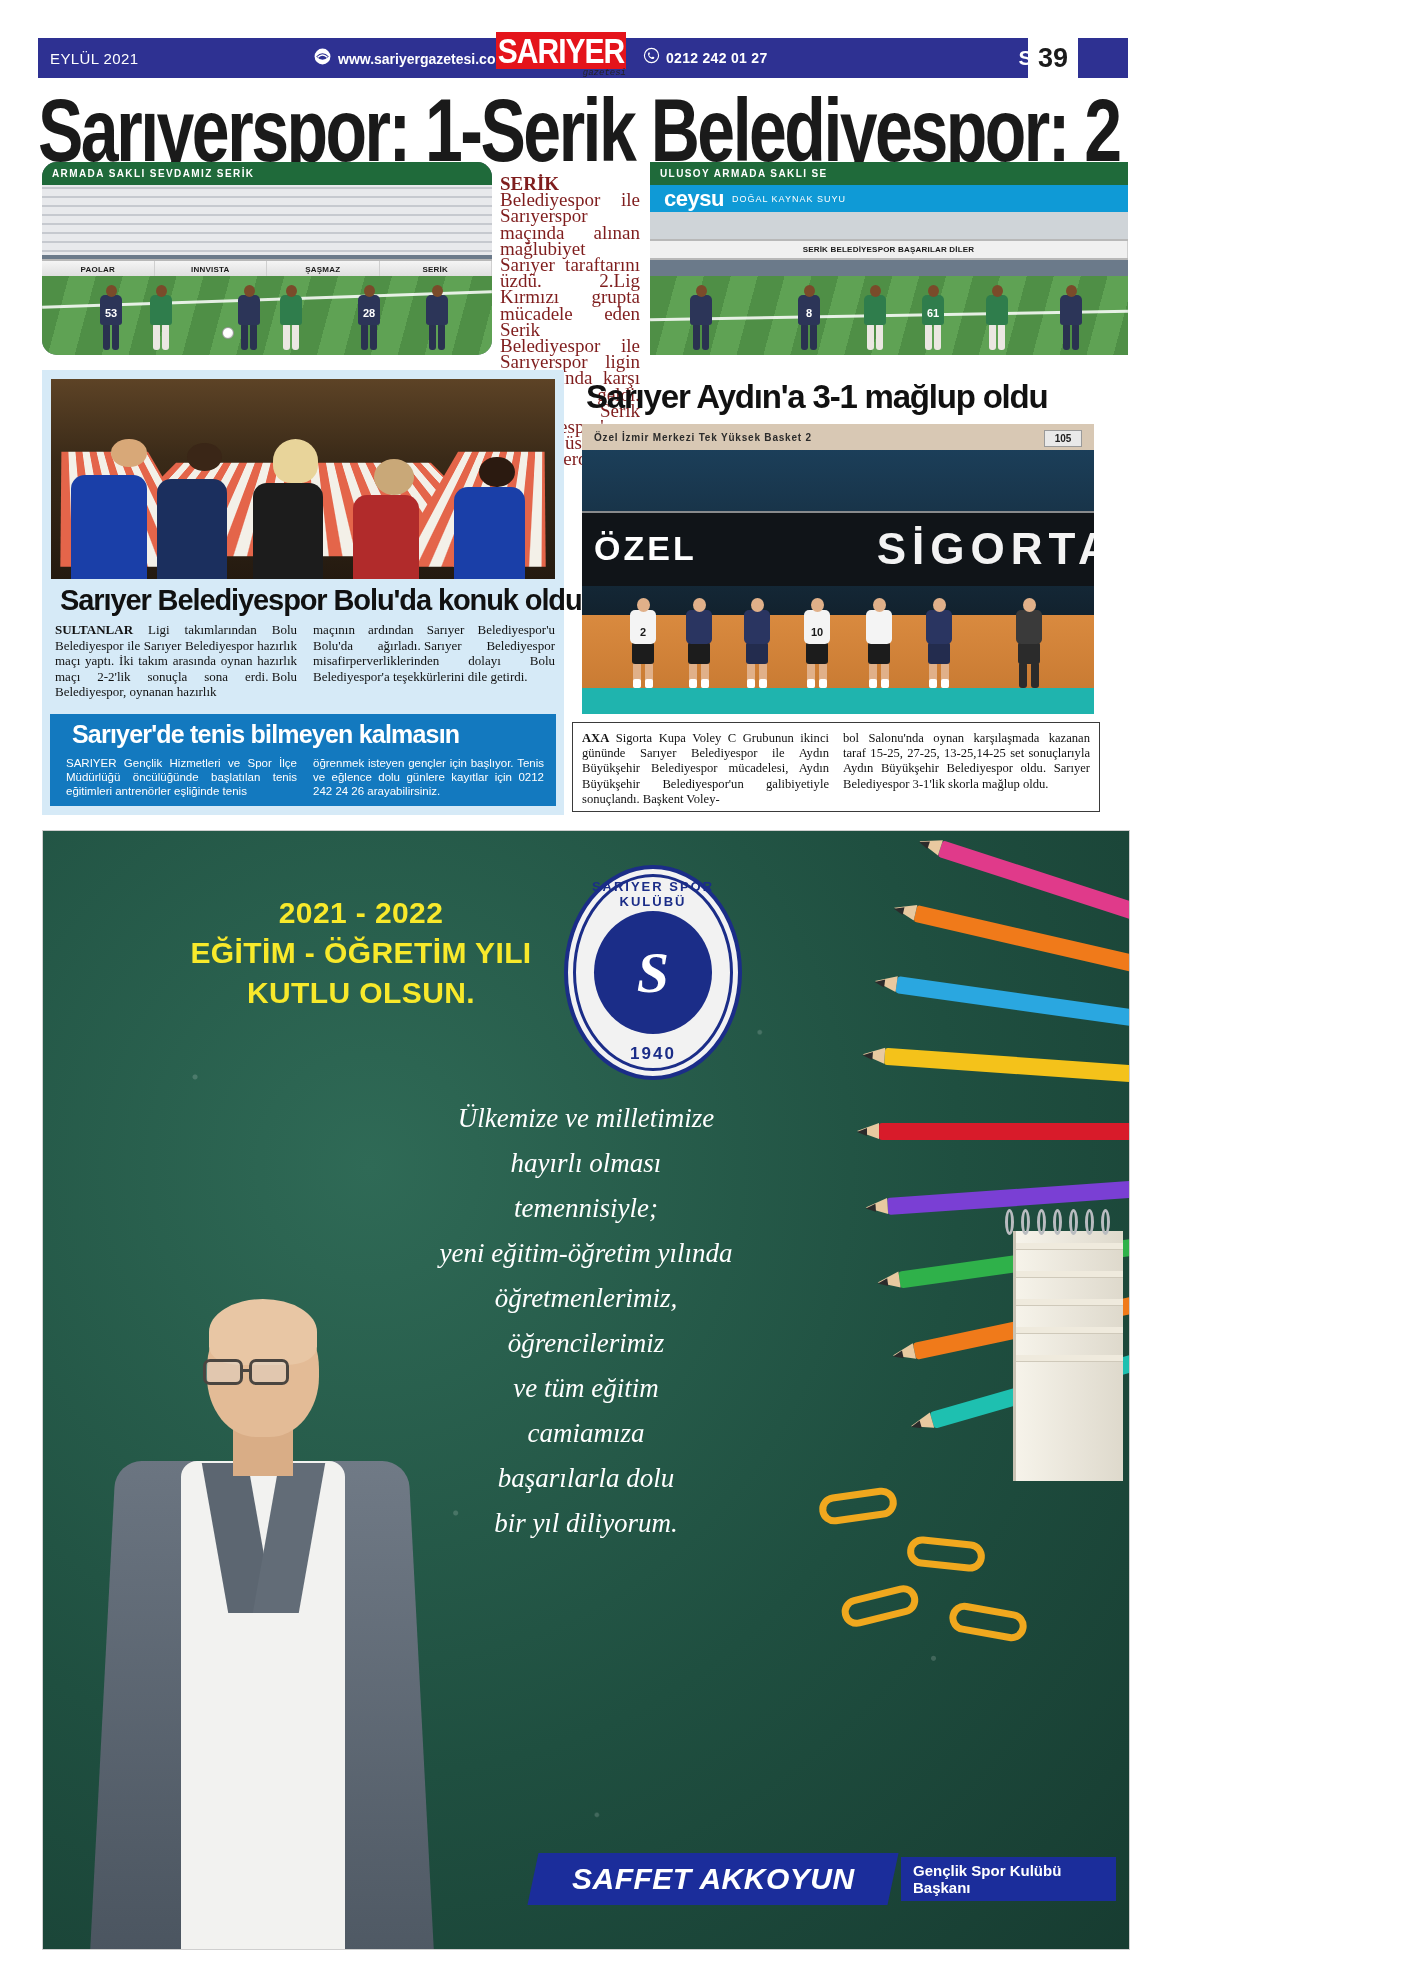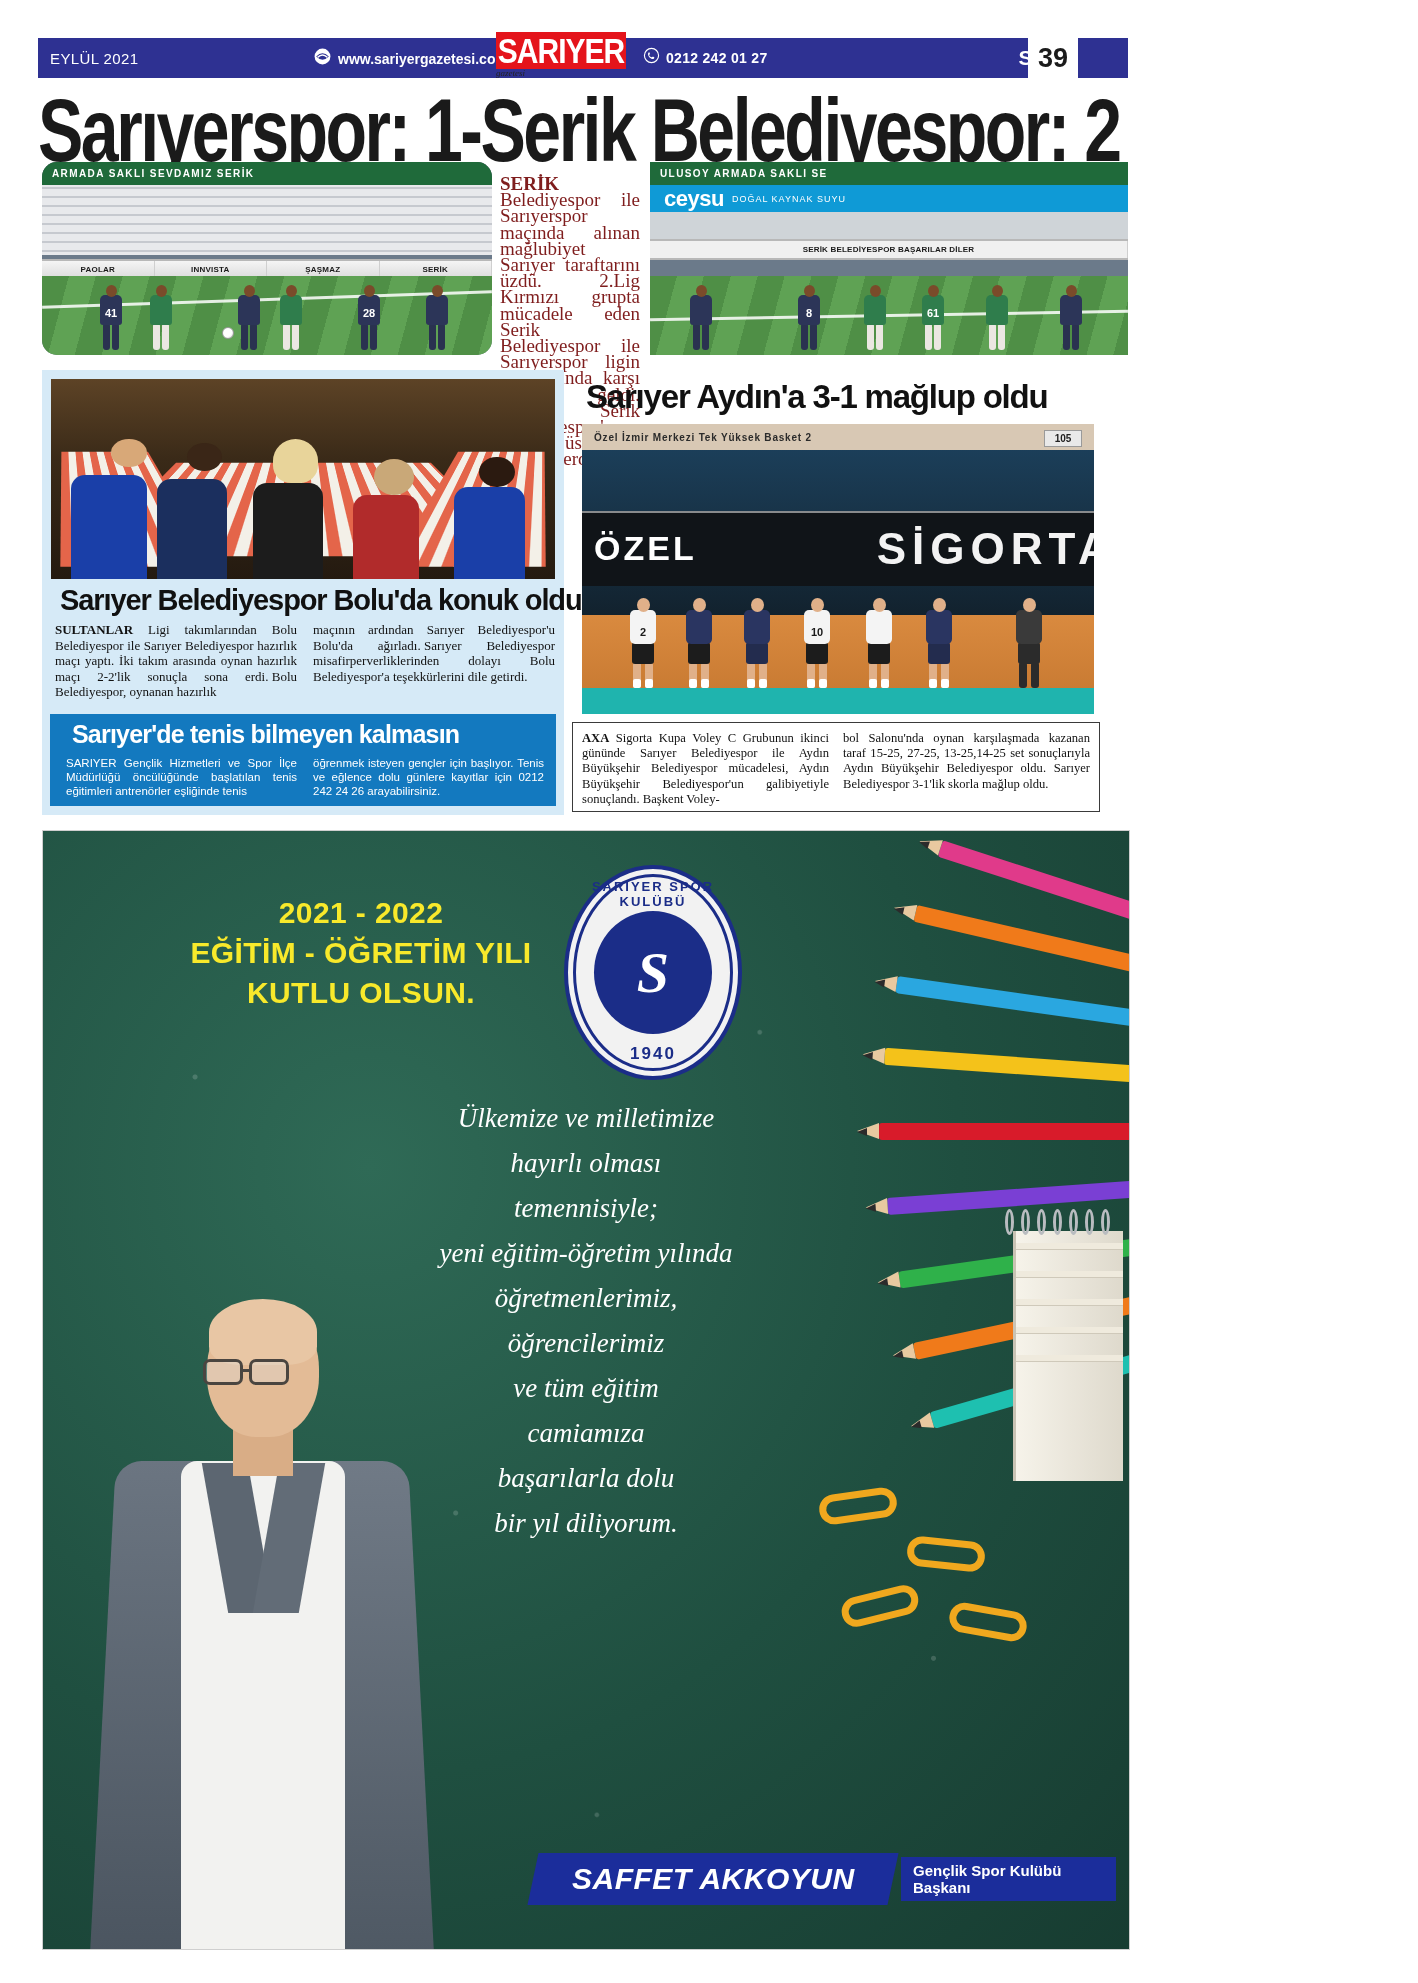--- a/index.html
+++ b/index.html
@@ -60,22 +60,22 @@
   .logo-red {
     position:absolute; left:0; top:10px; width:130px; height:37px;
     background:#e4141b; display:flex; align-items:center; justify-content:center;
   }
   .logo-red span {
     font-family:"Liberation Sans", sans-serif; font-weight:700;
     font-size:30px; color:#fff; letter-spacing:-1px;
     transform:scaleY(1.15);
   }
   .logo-sub {
-    position:absolute; left:0; top:46px; width:130px; text-align:left;
-    font-family:Liberation Serif, serif; font-style:italic;
+    position:absolute; left:0; top:46px; width:130px; text-align:right;
+    font-family:Liberation Mono, monospace; font-style:italic;
     font-size:9px; color:#222;
   }
 
   
   .headline {
     position:absolute; left:38px; top:84px; width:1092px; height:68px;
     font-family:"Liberation Sans", sans-serif;
     font-weight:700; font-size:68px; color:#1a1a1a;
     letter-spacing:-2.5px; white-space:nowrap;
     transform:scaleY(1.32); transform-origin:left top;
@@ -510,21 +510,21 @@
         <div class="board-seg">ŞAŞMAZ</div>
         <div class="board-seg">SERİK</div>
       </div>
       <div class="grass">
         <div class="grass-line" style="top:28%; transform:rotate(-2deg);"></div>
       </div>
       <div class="pl" style="left:58px;">
         <div class="leg1" style="background:#2a3250;"></div>
           <div class="leg2" style="background:#2a3250;"></div>
         <div class="torso" style="background:#2c3558;"></div>
-        <div class="num">41</div>
+        <div class="num">53</div>
         <div class="head"></div>
       </div>
       <div class="pl" style="left:108px;">
         <div class="leg1" style="background:#ebe7e2;"></div>
           <div class="leg2" style="background:#ebe7e2;"></div>
         <div class="torso" style="background:#2f7d4c;"></div>
         <div class="head"></div>
       </div>
       <div class="pl" style="left:196px;">
         <div class="leg1" style="background:#2a3250;"></div>

